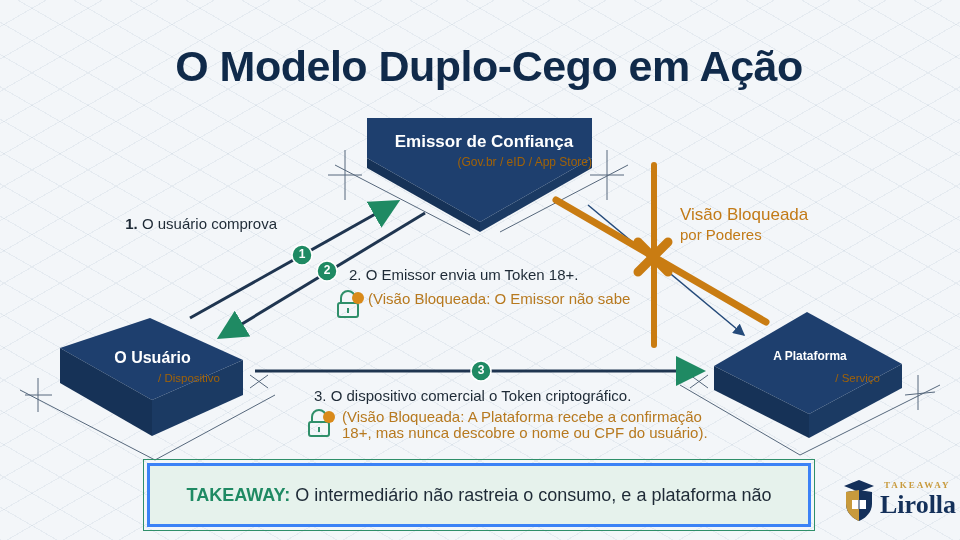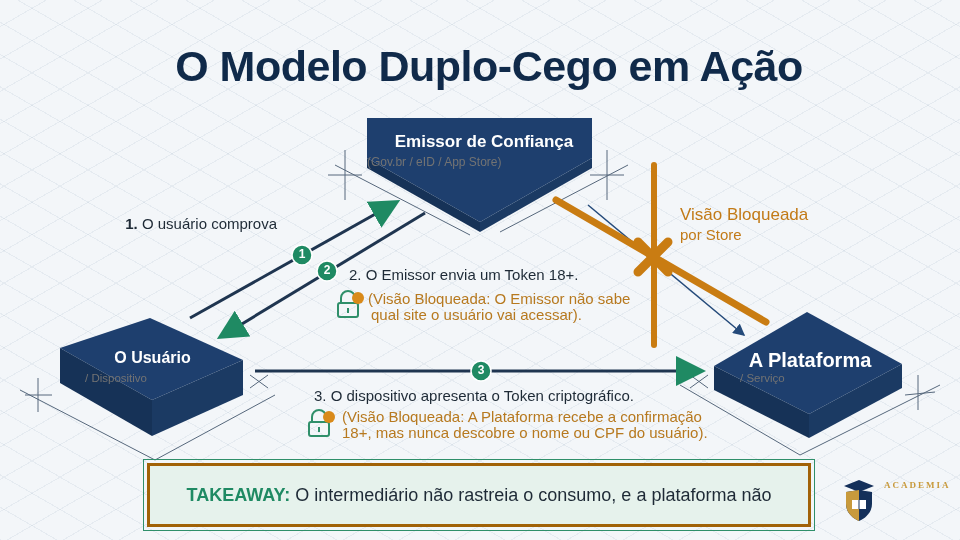--- a/index.html
+++ b/index.html
@@ -14,29 +14,29 @@
       repeating-linear-gradient(30deg, rgba(180,195,210,0.22) 0 1px, transparent 1px 28px),
       repeating-linear-gradient(-30deg, rgba(180,195,210,0.22) 0 1px, transparent 1px 28px);
   }
   svg.diagram { position:absolute; left:0; top:0; }
   .abs { position:absolute; }
   .title {
     left:9px; width:960px; top:42px; text-align:center;
     font-size:43px; font-weight:bold; color:#102a4a; letter-spacing:-0.5px;
   }
   .node-title { color:#ffffff; font-weight:bold; text-align:center; }
-  .node-sub { color:#737373; text-align:left; }
+  .node-sub { color:#a16207; text-align:right; }
   .step-text { color:#1e2a36; font-size:15px; line-height:19px; }
   .step-text b { font-weight:bold; }
   .blocked-note { color:#b7791f; font-size:15px; line-height:16px; }
   .blocked-title { color:#c27a17; font-size:17px; font-weight:normal; }
   .blocked-sub { color:#c27a17; font-size:15px; line-height:19px; }
   .takeaway {
     left:147px; top:463px; width:664px; height:64px;
-    border:3px solid #a16207; background:#e6f2ec; box-sizing:border-box;
+    border:3px solid #3b82f6; background:#e6f2ec; box-sizing:border-box;
     outline:1px solid #2f8f6a; outline-offset:3px;
     display:flex; align-items:center; justify-content:center; text-align:center;
     font-size:18px; line-height:23px; color:#1e2a36; padding:0 16px;
   }
   .takeaway .lbl { color:#1f8a63; font-weight:bold; }
   .logo-academia { color:#c89a3c; font-family:"Liberation Serif", serif; font-size:9px; letter-spacing:2px; font-weight:bold; }
   .logo-name { color:#14305a; font-family:"Liberation Serif", serif; font-size:26px; font-weight:bold; }
 </style>
 </head>
 <body>
@@ -130,60 +130,60 @@
 </svg>
 
 <div class="abs title">O Modelo Duplo-Cego em Ação</div>
 
 <div class="abs node-title" style="left:367px; top:132px; width:234px; font-size:17px;">Emissor de Confiança</div>
 <div class="abs node-sub" style="left:367px; top:155px; width:225px; font-size:12px;">(Gov.br / eID / App Store)</div>
 
 <div class="abs node-title" style="left:85px; top:349px; width:135px; font-size:16px;">O Usuário</div>
 <div class="abs node-sub" style="left:85px; top:372px; width:135px; font-size:11.5px;">/ Dispositivo</div>
 
-<div class="abs node-title" style="left:740px; top:349px; width:140px; font-size:20px;text-align:center;">A Plataforma</div>
+<div class="abs node-title" style="left:740px; top:349px; width:140px; font-size:12px;text-align:center;">A Plataforma</div>
 <div class="abs node-sub" style="left:740px; top:372px; width:140px; font-size:11.5px;">/ Serviço</div>
 
 <div class="abs" style="left:292px; top:247px; width:20px; text-align:center; color:#fff; font-weight:bold; font-size:12px;">1</div>
 <div class="abs" style="left:317px; top:263px; width:20px; text-align:center; color:#fff; font-weight:bold; font-size:12px;">2</div>
 <div class="abs" style="left:471px; top:363px; width:20px; text-align:center; color:#fff; font-weight:bold; font-size:12px;">3</div>
 
 <div class="abs step-text" style="left:95px; top:214px; width:182px; text-align:right;">
   <div><b>1.</b> <span>O usuário comprova</span></div>
 </div>
 
 <div class="abs step-text" style="left:349px; top:265px;">
   <span>2.</span> <span>O Emissor envia um Token 18+.</span>
 </div>
 <div class="abs blocked-note" style="left:368px; top:291px;">
   <div>(Visão Bloqueada: O Emissor não sabe</div>
-  <div style="padding-left:3px;">qual site o usuário vai acessar).</div>
 </div>
 
 <div class="abs step-text" style="left:314px; top:386px;">
-  <span>3.</span> <span>O dispositivo apresenta o Token criptográfico.</span>
+  <span>3.</span> <span>O dispositivo comercial o Token criptográfico.</span>
 </div>
 <div class="abs blocked-note" style="left:342px; top:409px;">
   <div>(Visão Bloqueada: A Plataforma recebe a confirmação</div>
   <div>18+, mas nunca descobre o nome ou CPF do usuário).</div>
 </div>
 
 <div class="abs" style="left:680px; top:205px;">
   <div class="blocked-title">Visão Bloqueada</div>
-  <div class="blocked-sub">por Store</div>
+  <div class="blocked-sub">por Poderes</div>
 </div>
 
 <div class="abs takeaway">
   <div>
     <div><span class="lbl">TAKEAWAY:</span> <span>O intermediário não rastreia o consumo, e a plataforma não</span></div>
   </div>
 </div>
 
 <div class="abs" style="left:842px; top:478px; width:110px; height:44px;">
   <svg width="34" height="44" viewBox="0 0 34 44" style="position:absolute; left:0; top:0;">
     <polygon points="2,8 17,2 32,8 17,14" fill="#14305a"></polygon>
     <path d="M4,14 L17,12 L30,14 L30,26 C30,34 24,40 17,43 C10,40 4,34 4,26 Z" fill="#14305a"></path>
     <path d="M4,14 L17,12 L17,43 C10,40 4,34 4,26 Z" fill="#c89a3c"></path>
     <rect x="10" y="22" width="14" height="9" fill="#ffffff"></rect>
     <line x1="17" y1="22" x2="17" y2="31" stroke="#14305a" stroke-width="1"></line>
   </svg>
-  <div class="abs logo-academia" style="left:42px; top:2px;">ACADEMIA</div>
+  <div class="abs logo-academia" style="left:42px; top:2px;">TAKEAWAY</div>
+  <div class="abs logo-name" style="left:38px; top:12px;">Lirolla</div>
 </div>
 
 </body></html>

